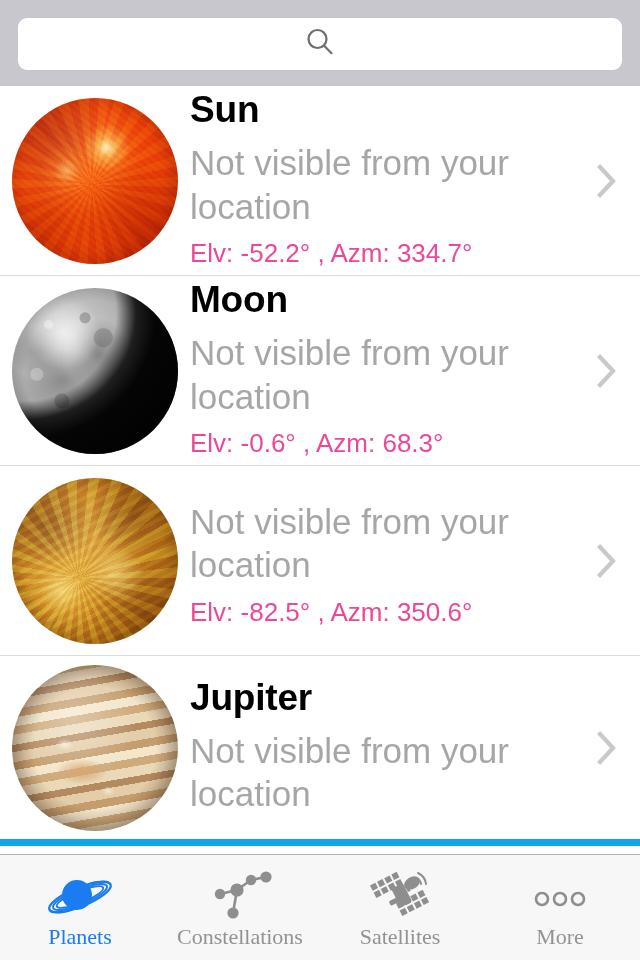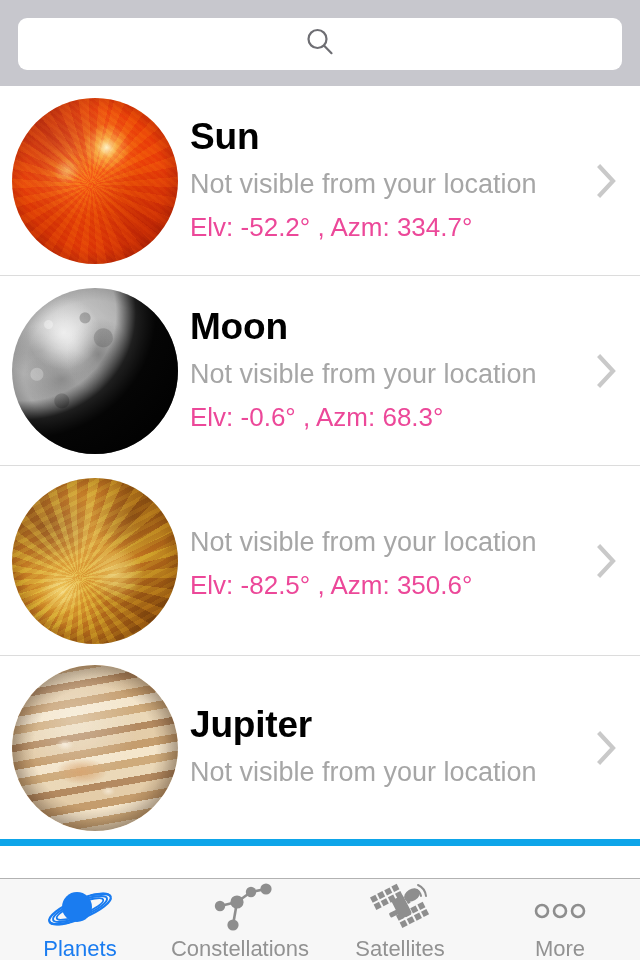--- a/index.html
+++ b/index.html
@@ -167,38 +167,39 @@
     flex:1 1 auto;
     padding-right:60px;
     display:flex; flex-direction:column; justify-content:center;
     gap:4px;
   }
   .body-name {
     font-size:37px; font-weight:bold; color:#000; line-height:1.05;
     letter-spacing:-0.2px;
   }
   .body-status {
-    font-size:27px; color:#a6a6a6; line-height:1.25; margin-top:7px;
+    font-size:35px; color:#a6a6a6; line-height:1.25; margin-top:7px;
   }
   .body-coords {
     font-size:26px; color:#ec4899; line-height:1.25; margin-top:5px;
   }
   .chevron {
     position:absolute; right:22px; top:50%;
     transform:translateY(-50%);
     width:22px; height:38px;
   }
 
   
   .tabbar {
     flex:0 0 auto;
-    height:82px;
+    height:106px;
     background:#f7f7f7;
     border-top:1px solid #b2b2b2;
     display:flex;
+    font-family:Liberation Serif, serif;
   }
   .tab {
     flex:1 1 0;
     display:flex; flex-direction:column;
     align-items:center; justify-content:center;
     gap:3px;
     padding-top:4px;
   }
   .tab-icon { height:52px; display:flex; align-items:center; justify-content:center; }
   .tab-label { font-size:22px; color:#929292; line-height:1; }

